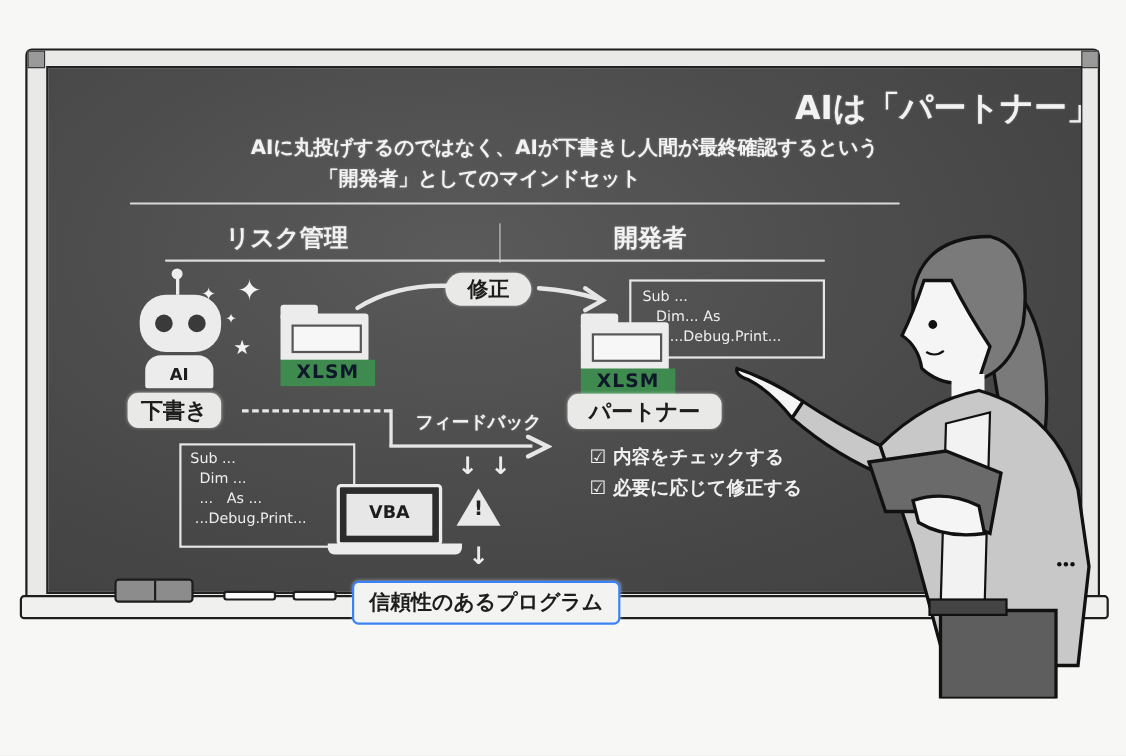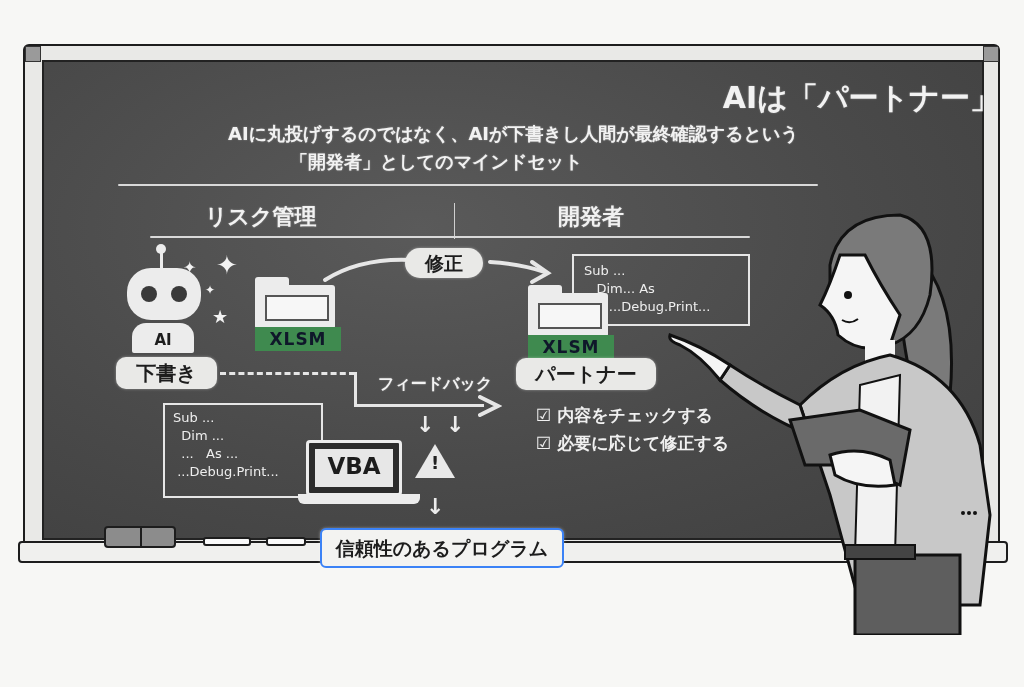--- a/index.html
+++ b/index.html
@@ -38,21 +38,21 @@
   .robot-eye{position:absolute;top:18px;width:16px;height:16px;background:#3a3a3a;border-radius:50%;}
   .robot-body{position:absolute;left:132px;top:323px;width:62px;height:30px;background:#ececec;border-radius:14px 14px 2px 2px;
        color:#1d1d1d;font-weight:bold;font-size:15px;text-align:center;line-height:34px;}
   .antenna{position:absolute;left:160px;top:252px;width:3px;height:16px;background:#ececec;}
   .antenna:before{content:"";position:absolute;left:-4px;top:-8px;width:10px;height:10px;border-radius:50%;background:#ececec;}
   .spark{position:absolute;color:#f3f3f3;}
   .dashed-h{position:absolute;border-top:3px dashed #e6e6e6;}
   .dashed-v{position:absolute;border-left:3px solid #e6e6e6;}
   .arrow-line{position:absolute;background:#e6e6e6;}
   .laptop-screen{position:absolute;left:306px;top:440px;width:96px;height:56px;background:#2c2c2c;border:3px solid #ececec;border-radius:4px;box-sizing:border-box;}
-  .laptop-inner{position:absolute;left:6px;top:6px;right:6px;bottom:6px;background:#e7e7e7;color:#1d1d1d;font-weight:bold;font-size:23px;text-align:center;line-height:34px;}
+  .laptop-inner{position:absolute;left:6px;top:6px;right:6px;bottom:6px;background:#e7e7e7;color:#1d1d1d;font-weight:bold;font-size:16px;text-align:center;line-height:34px;}
   .laptop-base{position:absolute;left:298px;top:494px;width:122px;height:10px;background:#ececec;border-radius:0 0 6px 6px;}
   .warn{position:absolute;left:415px;top:444px;width:0;height:0;border-left:20px solid transparent;border-right:20px solid transparent;border-bottom:34px solid #e9e9e9;}
   .warn-mark{position:absolute;left:428px;top:452px;width:14px;text-align:center;color:#222;font-weight:bold;font-size:18px;}
   .check{position:absolute;font-size:17px;font-weight:bold;color:#f0f0f0;white-space:nowrap;}
   .down{position:absolute;color:#ececec;font-size:22px;font-weight:bold;}
   .person{position:absolute;}
 </style>
 </head>
 <body>
 
@@ -75,21 +75,21 @@
 <div class="robot-head">
   <div class="robot-eye" style="left:14px;"></div>
   <div class="robot-eye" style="left:44px;"></div>
 </div>
 <div class="robot-body">AI</div>
 <div class="spark" style="left:183px;top:258px;font-size:16px;">✦</div>
 <div class="spark" style="left:216px;top:250px;font-size:26px;">✦</div>
 <div class="spark" style="left:205px;top:283px;font-size:12px;">✦</div>
 <div class="spark" style="left:212px;top:306px;font-size:18px;">★</div>
 
-<div class="pill" style="left:116px;top:357px;width:101px;height:32px;font-size:20px;line-height:32px;">下書き</div>
+<div class="pill" style="left:116px;top:357px;width:85px;height:32px;font-size:20px;line-height:32px;">下書き</div>
 
 <div class="folder" style="left:255px;top:277px;">
   <div class="tab"></div>
   <div class="back"></div>
   <div class="sheet"></div>
   <div class="label">XLSM</div>
 </div>
 
 <svg style="position:absolute;left:320px;top:250px;" width="240" height="40">
   <path d="M5 30 Q 40 8 90 10" stroke="#e6e6e6" stroke-width="4" fill="none" stroke-linecap="round"></path>

